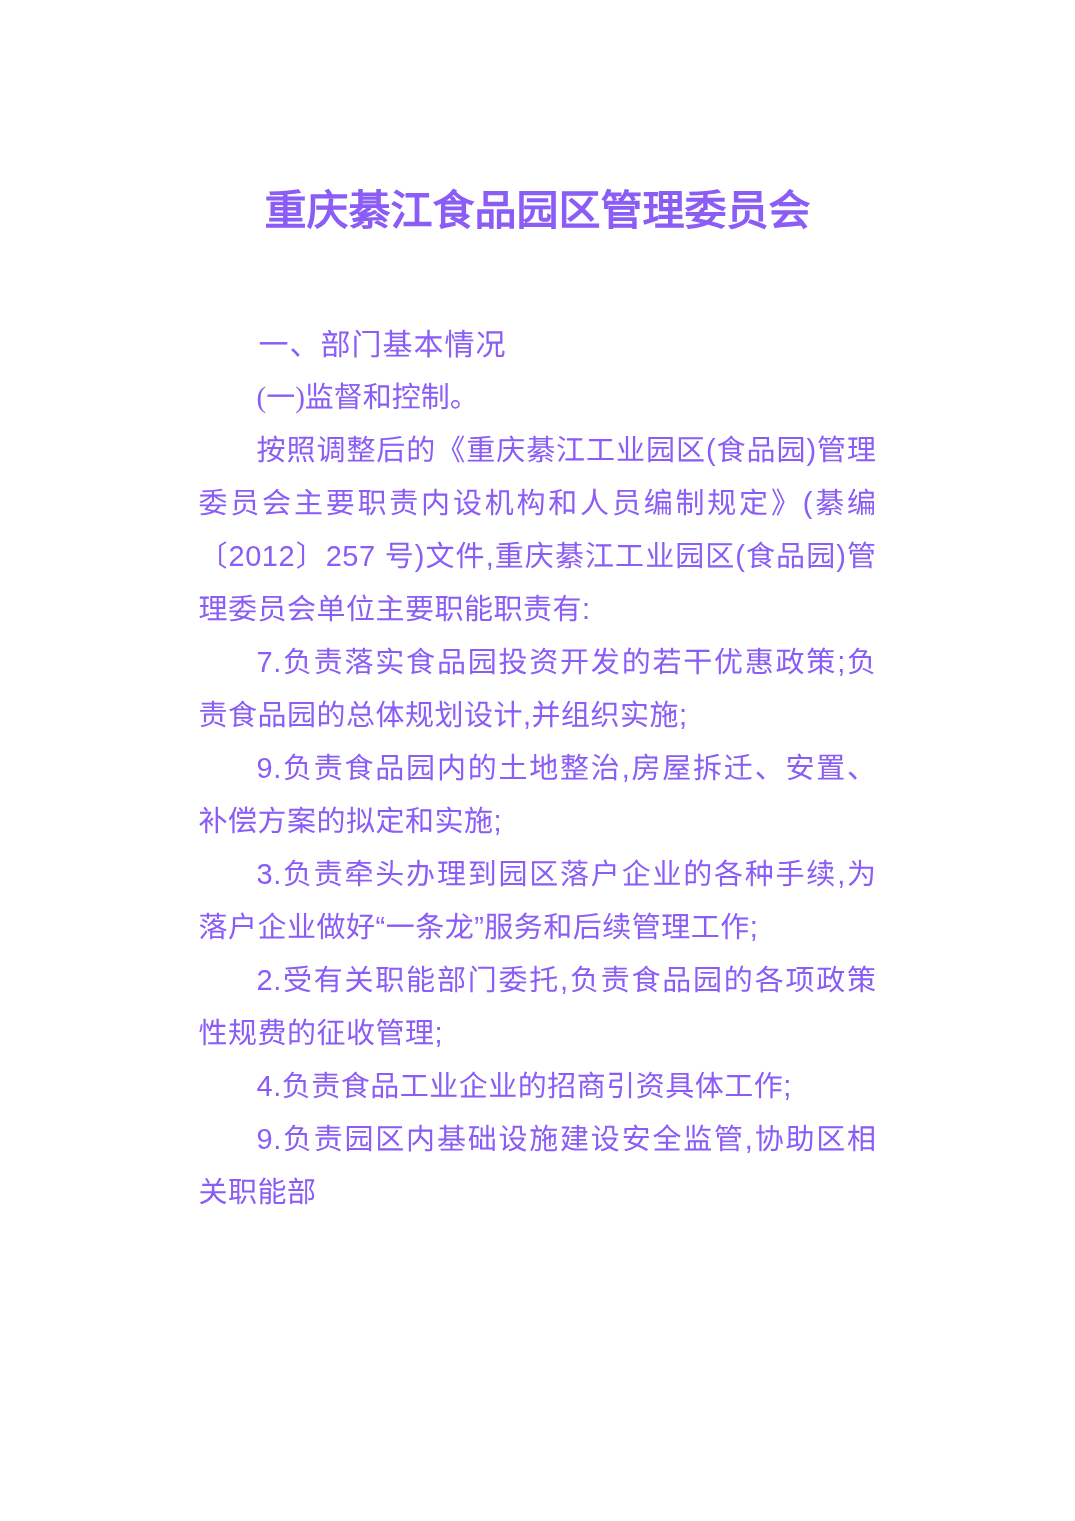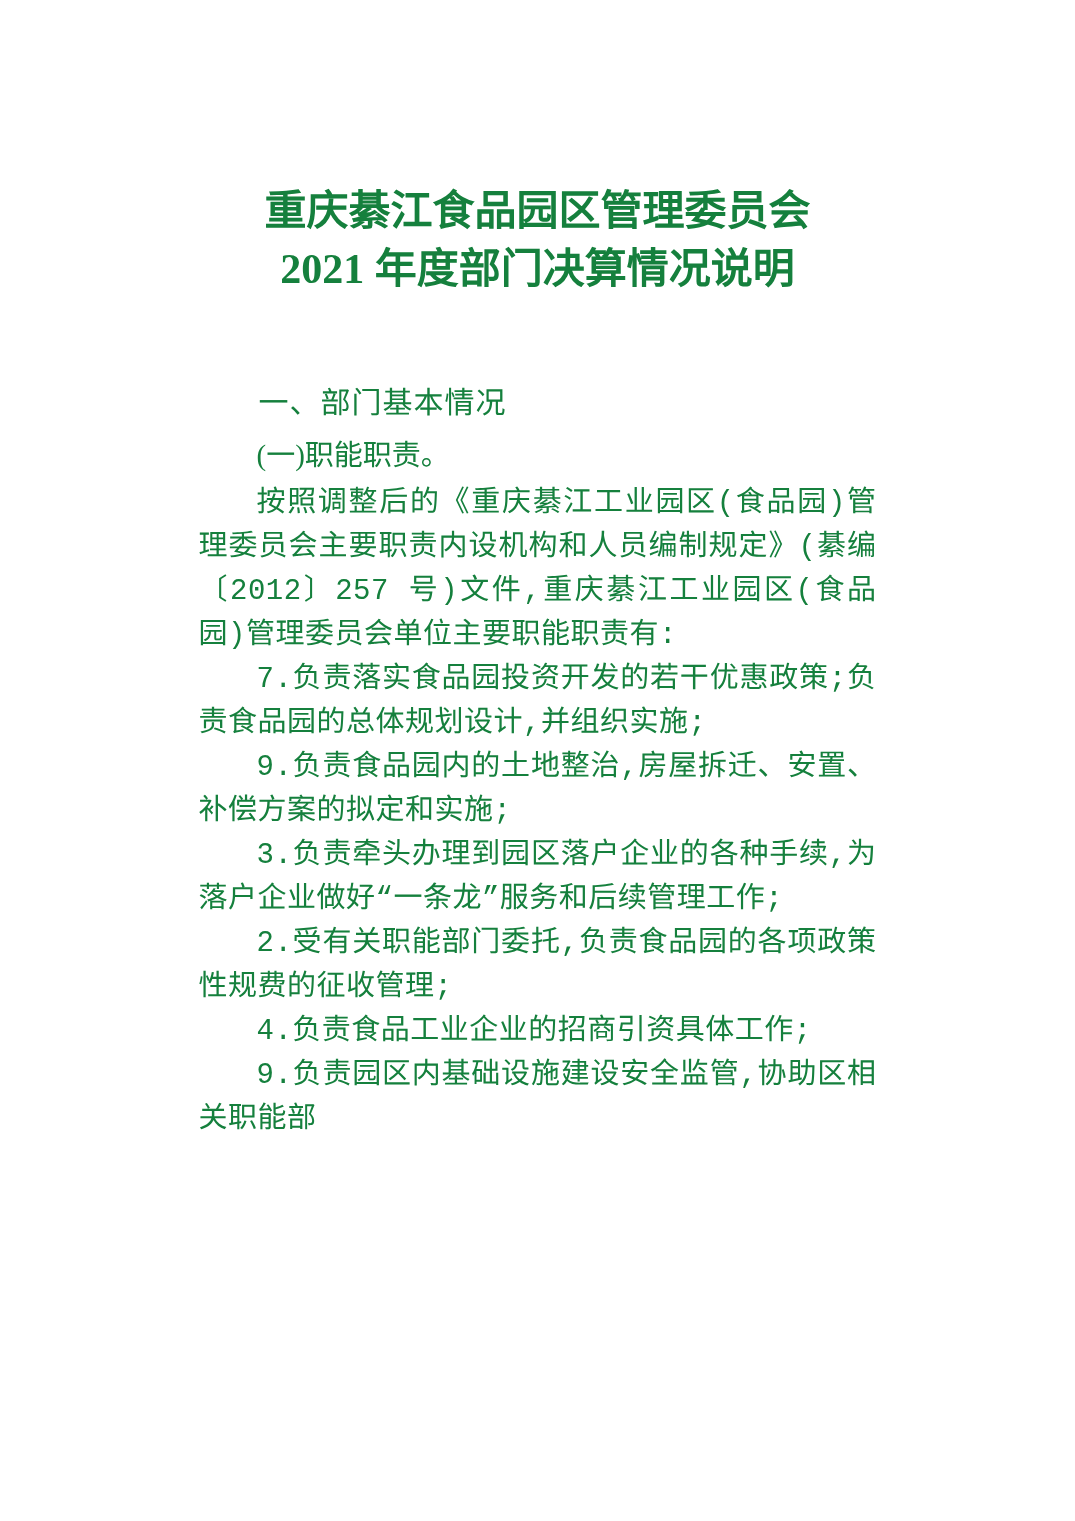--- a/index.html
+++ b/index.html
@@ -4,21 +4,21 @@
 <style>
   * { margin: 0; padding: 0; box-sizing: border-box; }
   html, body { background: #ffffff; }
   .page {
     position: relative;
     width: 968px;
     height: 1521px;
     margin: 0 auto;
     background: #ffffff;
     overflow: hidden;
-    color: #15803d;
+    color: #8b5cf6;
   }
   .content {
     padding: 182px 145px 0 145px;
   }
   .doc-title {
     text-align: center;
     font-family: "Liberation Serif", "DejaVu Serif", serif;
     font-weight: bold;
     font-size: 42px;
     line-height: 58px;
@@ -34,43 +34,42 @@
     letter-spacing: 1px;
   }
   .sub-heading {
     font-family: "Liberation Serif", "DejaVu Serif", serif;
     font-weight: normal;
     font-size: 29px;
     line-height: 53px;
     text-indent: 2em;
   }
   .para {
-    font-family: Liberation Mono, monospace;
+    font-family: Liberation Sans, sans-serif;
     font-size: 29px;
-    line-height: 44px;
+    line-height: 53px;
     text-indent: 2em;
     text-align: justify;
     text-justify: inter-ideograph;
     letter-spacing: 0.5px;
   }
 </style>
 </head>
 <body>
 
 <div class="page">
   <div class="content">
 
     <h1 class="doc-title">
       <span class="title-line">重庆綦江食品园区管理委员会</span>
-      <span class="title-line">2021 年度部门决算情况说明</span>
     </h1>
 
     <h2 class="section-heading">一、部门基本情况</h2>
 
-    <h3 class="sub-heading">(一)职能职责。</h3>
+    <h3 class="sub-heading">(一)监督和控制。</h3>
 
     <p class="para">按照调整后的《重庆綦江工业园区(食品园)管理委员会主要职责内设机构和人员编制规定》(綦编〔2012〕257 号)文件,重庆綦江工业园区(食品园)管理委员会单位主要职能职责有:</p>
 
     <p class="para">7.负责落实食品园投资开发的若干优惠政策;负责食品园的总体规划设计,并组织实施;</p>
 
     <p class="para">9.负责食品园内的土地整治,房屋拆迁、安置、补偿方案的拟定和实施;</p>
 
     <p class="para">3.负责牵头办理到园区落户企业的各种手续,为落户企业做好“一条龙”服务和后续管理工作;</p>
 
     <p class="para">2.受有关职能部门委托,负责食品园的各项政策性规费的征收管理;</p>

